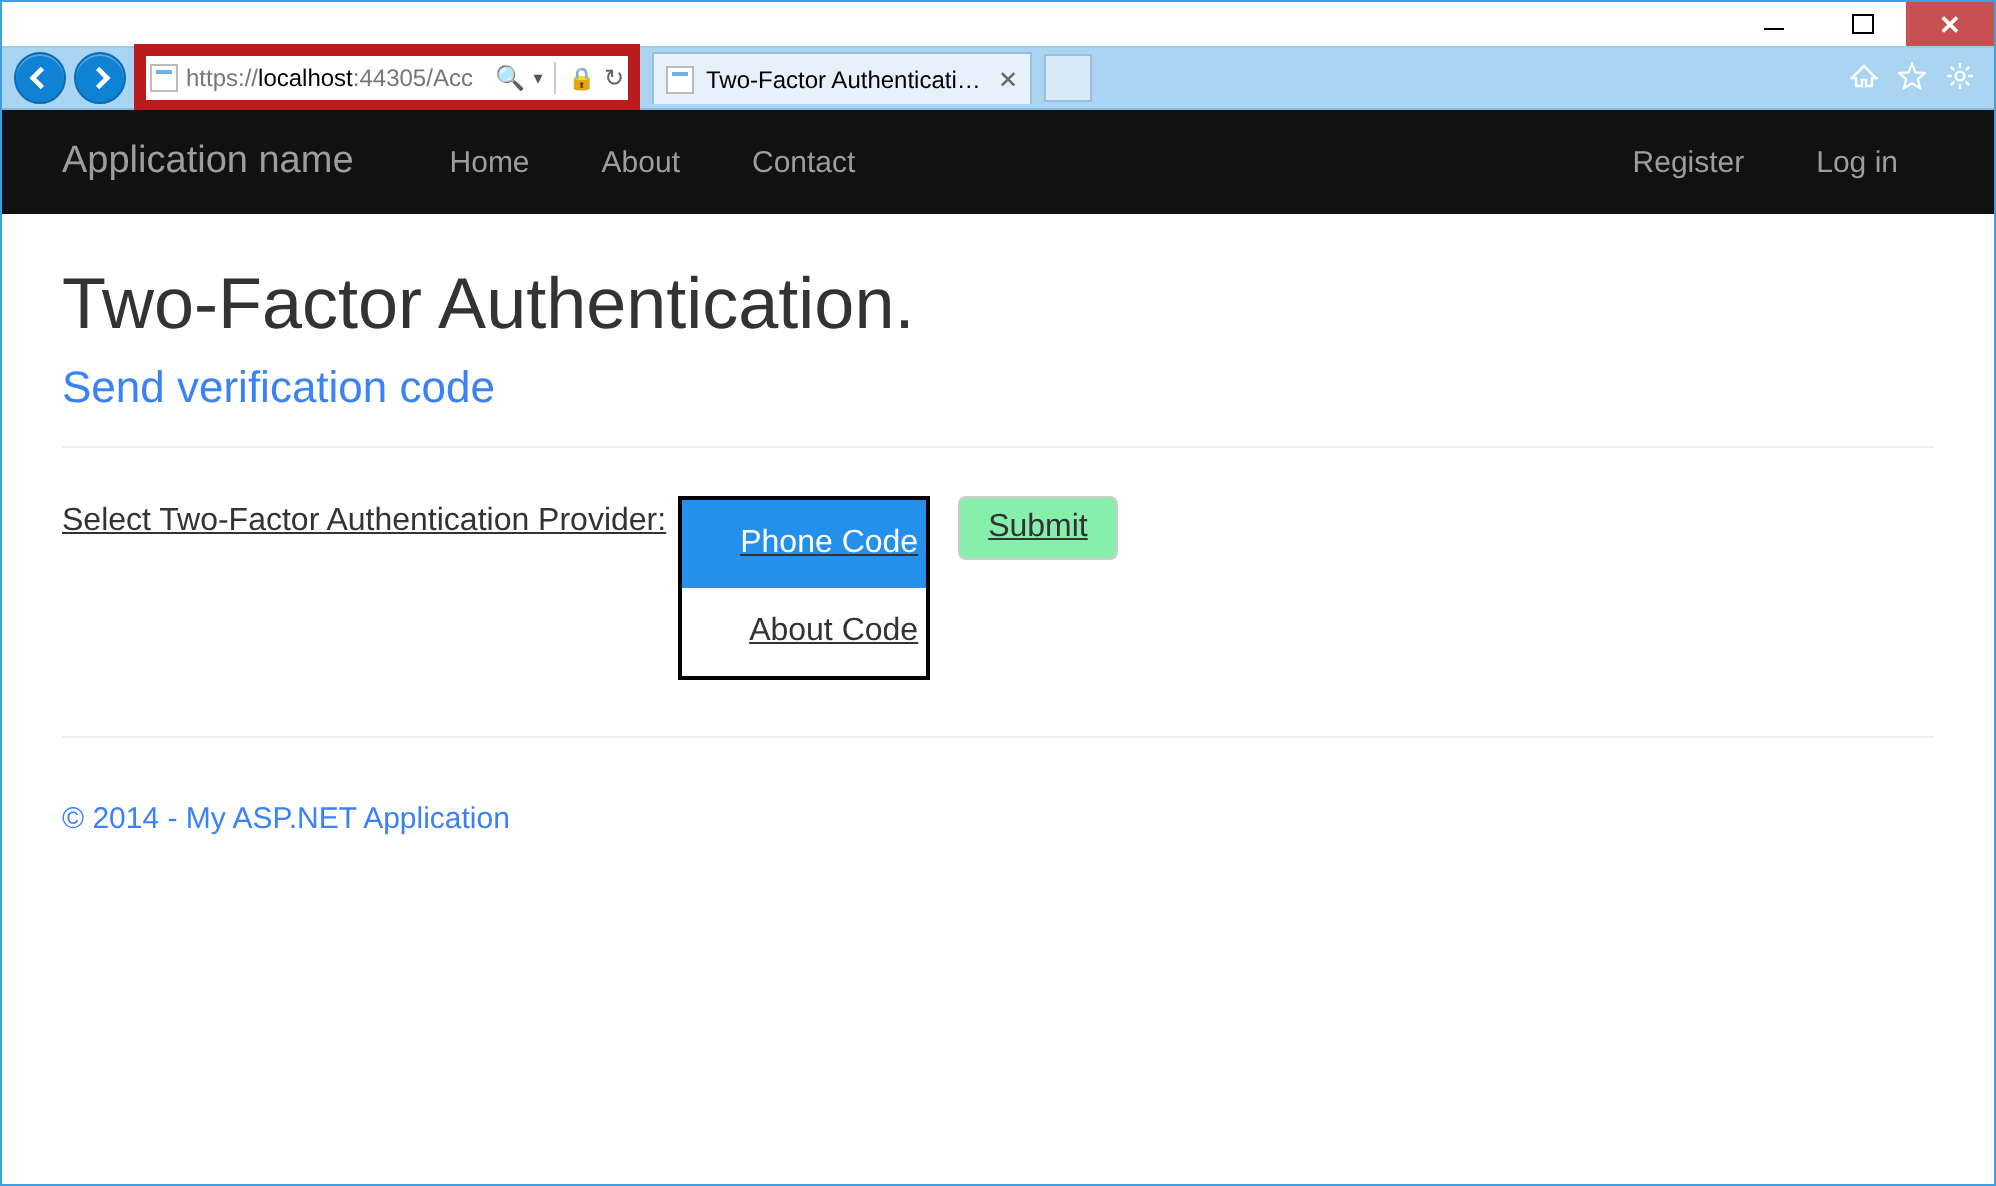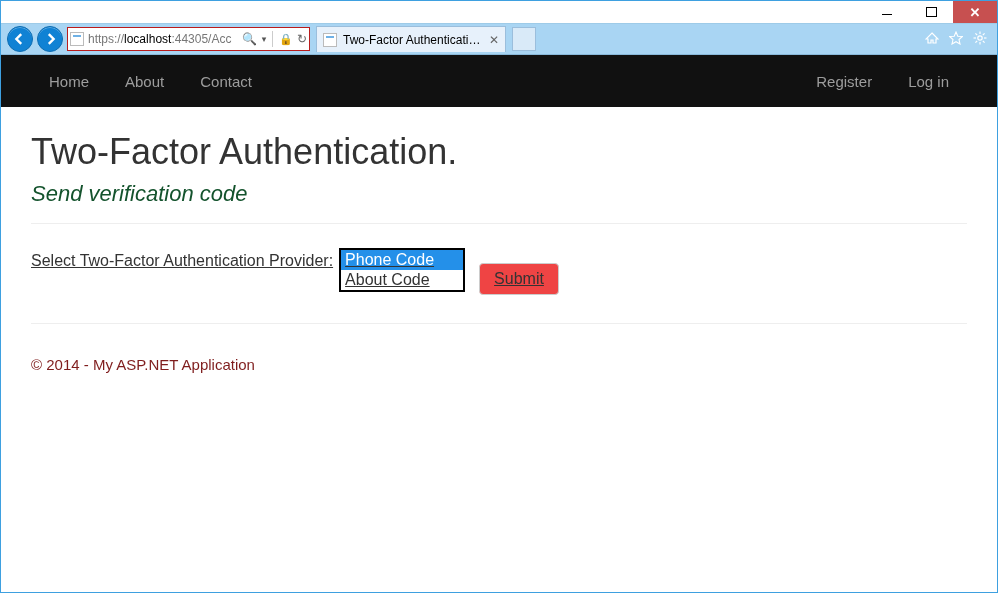--- a/index.html
+++ b/index.html
@@ -74,21 +74,21 @@
     align-items: center;
     justify-content: center;
     border: 1px solid #0b6cb2;
     box-shadow: inset 0 1px 0 rgba(255,255,255,.3);
   }
   .navbtn svg { width: 12px; height: 12px; }
   .addrbox {
     display: flex;
     align-items: center;
     background: #fff;
-    border: 1px solid #b91c1c;
+    border: 6px solid #b91c1c;
     height: 22px;
     width: 237px;
     padding: 0 2px;
     gap: 4px;
   }
   .addrbox .pageicon {
     width: 14px; height: 14px;
     background: #fff;
     border: 1px solid #bbb;
     box-sizing: border-box;
@@ -173,22 +173,21 @@
   h1.page-heading {
     font-size: 36px;
     font-weight: 400;
     margin: 14px 0 8px 0;
     color: #333;
   }
   h3.sub-heading {
     font-size: 22px;
     font-weight: 400;
     margin: 0 0 16px 0;
-    color: #14532d;
-    font-style: italic;
+    color: #3b82f6;
   }
   hr.sep {
     border: none;
     border-top: 1px solid #eee;
     margin: 12px 0 24px 0;
   }
   .form-row {
     display: flex;
     align-items: flex-start;
     gap: 6px;
@@ -196,40 +195,40 @@
     text-decoration: underline;
   }
   .form-row .label { padding-top: 4px; }
   .selectbox {
     border: 2px solid #000;
     width: 122px;
     font-size: 16px;
     line-height: 1.25;
   }
   .selectbox .opt {
-    padding: 0 4px;
+    padding: 12px 4px;
     cursor: default;
+    text-align: right;
   }
   .opt.selected {
     background: #2490e9;
     color: #fff;
   }
   .submit-btn {
     border: 1px solid #ccc;
-    background: #ef4444;
+    background: #86efac;
     color: #333;
     font-size: 16px;
     padding: 6px 14px;
     border-radius: 4px;
     margin-left: 8px;
-    margin-top: 15px;
   }
   .footer {
     font-size: 15px;
-    color: #7f1d1d;
+    color: #3b82f6;
     margin-top: 32px;
   }
 </style>
 </head>
 <body>
 
 <div class="window">
 
   <div class="titlebar">
     <div class="winbtn">
@@ -297,20 +296,21 @@
               <line x1="4.2" y1="9.8" x2="2.4" y2="11.6"></line>
             </g>
           </svg>
       </span>
     </div>
   </div>
 
   <div class="page">
 
     <div class="app-navbar">
+      <div class="brand">Application name</div>
       <div class="nav-links">
         <span class="nav-link">Home</span>
         <span class="nav-link">About</span>
         <span class="nav-link">Contact</span>
       </div>
       <div class="nav-right">
         <span class="nav-link">Register</span>
         <span class="nav-link">Log in</span>
       </div>
     </div>

